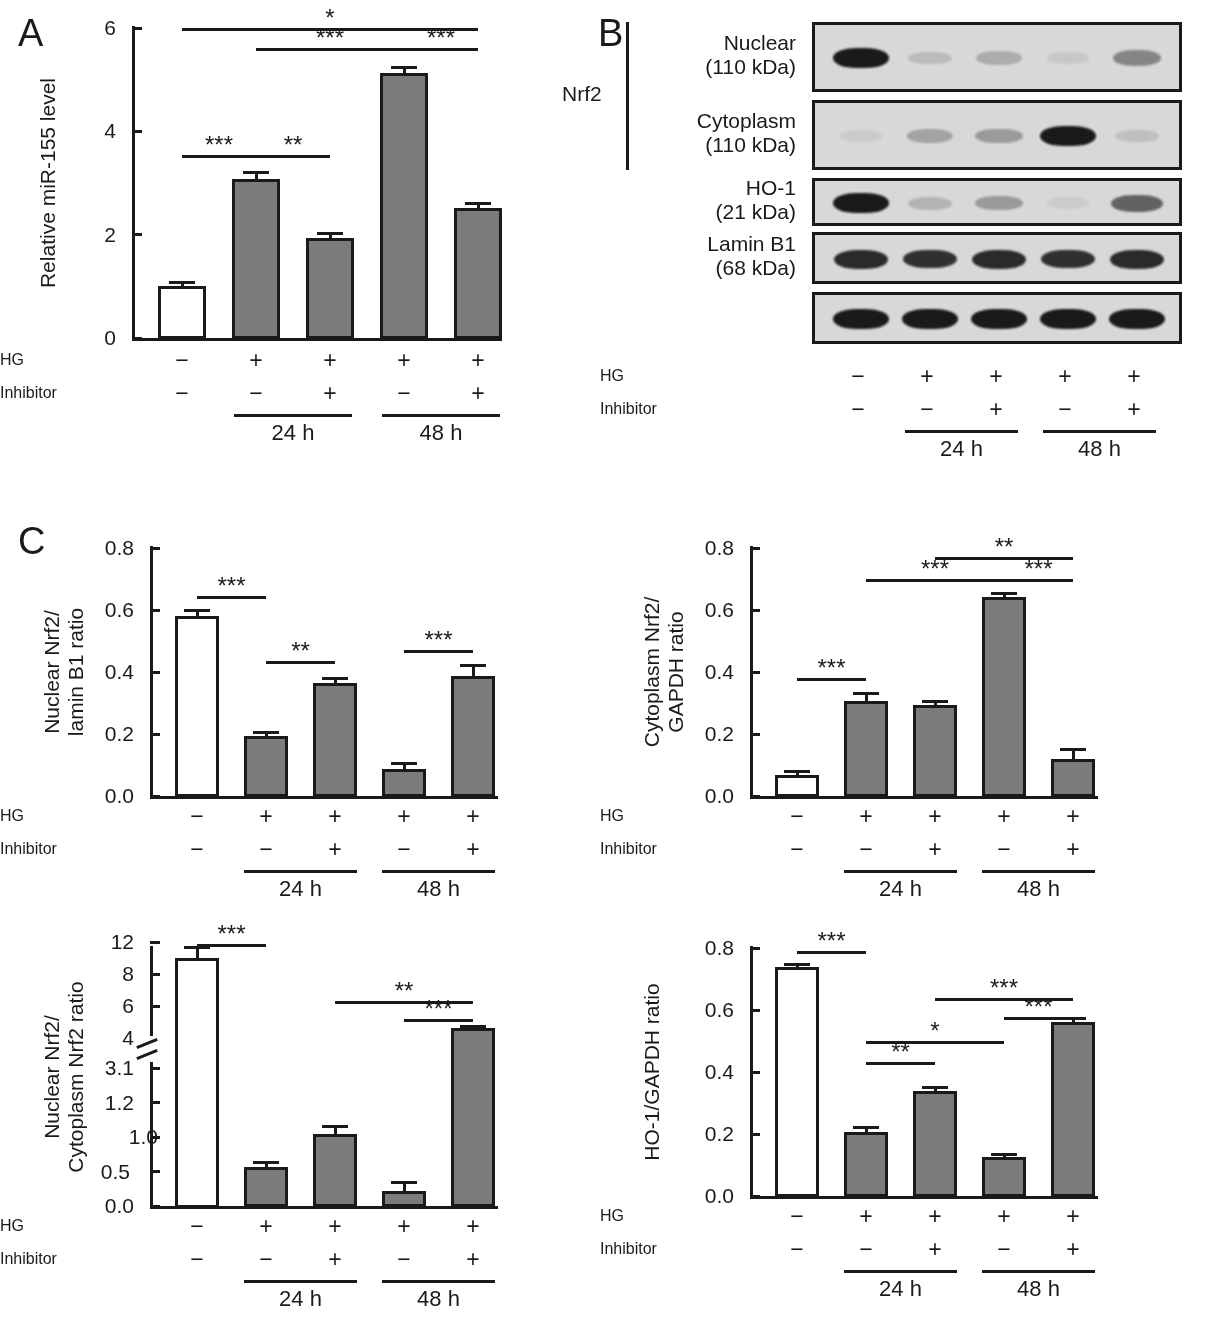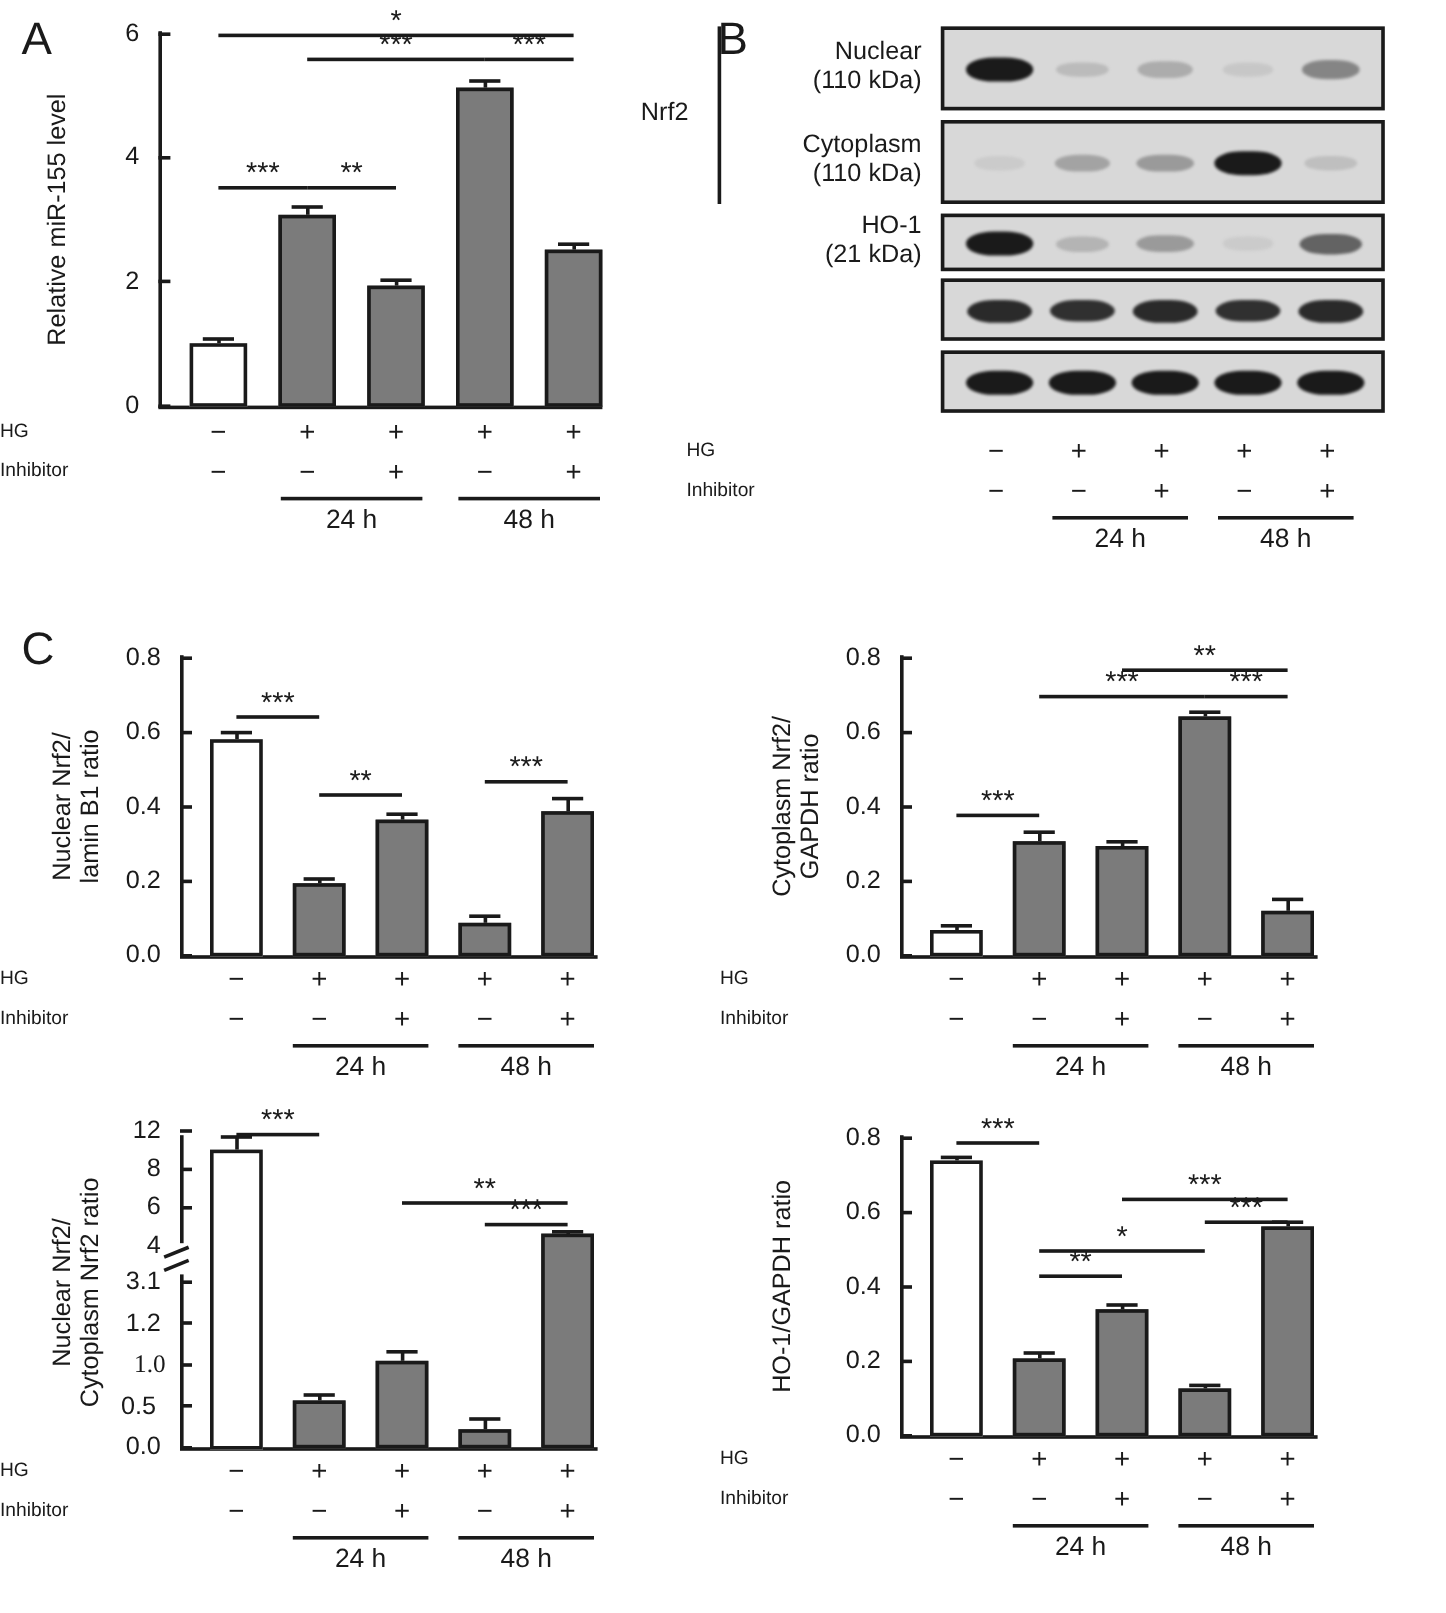--- a/index.html
+++ b/index.html
@@ -235,21 +235,21 @@
   </div>
 <div class="chart" id="panelC3" style="left:0px;top:920px;width:580px;height:410px;">
     <div class="plot" style="left:150px;top:28px;width:348px;height:258px;"></div>
     <div class="axis-y" style="left:150px;top:26px;height:262px;"></div>
     <div class="axis-x" style="left:150px;top:286px;width:348px;"></div>
     <div class="ytick" style="left:150px;top:284.5px;"></div>
     <div class="ytick-label" style="right:446px;top:286px;">0.0</div>
     <div class="ytick" style="left:150px;top:250px;"></div>
     <div class="ytick-label" style="right:450px;top:251.5px;">0.5</div>
     <div class="ytick" style="left:150px;top:215.5px;"></div>
-    <div class="ytick-label" style="right:442px;top:217px;font-family:Liberation Serif, serif;">1.0</div>
+    <div class="ytick-label" style="right:422px;top:217px;">1.0</div>
     <div class="ytick" style="left:150px;top:181px;"></div>
     <div class="ytick-label" style="right:446px;top:182.5px;">1.2</div>
     <div class="ytick" style="left:150px;top:146.5px;"></div>
     <div class="ytick-label" style="right:446px;top:148px;">3.1</div>
     <div class="ytick" style="left:150px;top:116.5px;"></div>
     <div class="ytick-label" style="right:446px;top:118px;">4</div>
     <div class="ytick" style="left:150px;top:84.5px;"></div>
     <div class="ytick-label" style="right:446px;top:86px;">6</div>
     <div class="ytick" style="left:150px;top:52.5px;"></div>
     <div class="ytick-label" style="right:446px;top:54px;">8</div>
@@ -354,21 +354,21 @@
     <div class="cond-sym" style="left:404px;top:296px;">+</div>
     <div class="cond-sym" style="left:404px;top:329px;">−</div>
     <div class="cond-sym" style="left:473px;top:296px;">+</div>
     <div class="cond-sym" style="left:473px;top:329px;">+</div>
     <div class="time-line" style="left:244px;width:113px;top:350px;"></div>
     <div class="time-label" style="left:300.5px;top:356px;">24 h</div>
     <div class="time-line" style="left:382px;width:113px;top:350px;"></div>
     <div class="time-label" style="left:438.5px;top:356px;">48 h</div>
   </div>
 
-<div id="panelB" style="position:absolute;left:572px;top:0px;width:600px;height:470px;">
+<div id="panelB" style="position:absolute;left:600px;top:0px;width:600px;height:470px;">
     <div class="blot-box" style="left:212px;top:22px;width:370px;height:70px;">
       <div class="band" style="left:18.4px;top:23.25px;width:55.2px;height:19.5px;background:rgb(20,20,20);opacity:0.9674999999999999;"></div>
       <div class="band" style="left:93px;top:26.75px;width:44px;height:12.5px;background:rgb(160,160,160);opacity:0.5125;"></div>
       <div class="band" style="left:161.2px;top:26.25px;width:45.6px;height:13.5px;background:rgb(140,140,140);opacity:0.5774999999999999;"></div>
       <div class="band" style="left:231.8px;top:27.25px;width:42.4px;height:11.5px;background:rgb(180,180,180);opacity:0.4475;"></div>
       <div class="band" style="left:297.6px;top:25.25px;width:48.8px;height:15.5px;background:rgb(100,100,100);opacity:0.7075;"></div>
     </div>
     <div class="blot-label" style="left:0px;width:196px;top:31px;">
       <div>Nuclear</div>
       <div>(110 kDa)</div>
@@ -394,20 +394,24 @@
     <div class="blot-label" style="left:0px;width:196px;top:176px;">
       <div>HO-1</div>
       <div>(21 kDa)</div>
     </div>
     <div class="blot-box" style="left:212px;top:232px;width:370px;height:52px;">
       <div class="band" style="left:18.8px;top:14.5px;width:54.4px;height:19px;background:rgb(30,30,30);opacity:0.935;"></div>
       <div class="band" style="left:87.96000000000001px;top:14.600000000000001px;width:54.08px;height:18.8px;background:rgb(34,34,34);opacity:0.922;"></div>
       <div class="band" style="left:156.8px;top:14.5px;width:54.4px;height:19px;background:rgb(30,30,30);opacity:0.935;"></div>
       <div class="band" style="left:225.96px;top:14.600000000000001px;width:54.08px;height:18.8px;background:rgb(34,34,34);opacity:0.922;"></div>
       <div class="band" style="left:294.8px;top:14.5px;width:54.4px;height:19px;background:rgb(30,30,30);opacity:0.935;"></div>
+    </div>
+    <div class="blot-label" style="left:0px;width:196px;top:232px;">
+      <div>Lamin B1</div>
+      <div>(68 kDa)</div>
     </div>
     <div class="blot-box" style="left:212px;top:292px;width:370px;height:52px;">
       <div class="band" style="left:18.4px;top:14.25px;width:55.2px;height:19.5px;background:rgb(20,20,20);opacity:0.9674999999999999;"></div>
       <div class="band" style="left:87.4px;top:14.25px;width:55.2px;height:19.5px;background:rgb(20,20,20);opacity:0.9674999999999999;"></div>
       <div class="band" style="left:156.4px;top:14.25px;width:55.2px;height:19.5px;background:rgb(20,20,20);opacity:0.9674999999999999;"></div>
       <div class="band" style="left:225.4px;top:14.25px;width:55.2px;height:19.5px;background:rgb(20,20,20);opacity:0.9674999999999999;"></div>
       <div class="band" style="left:294.4px;top:14.25px;width:55.2px;height:19.5px;background:rgb(20,20,20);opacity:0.9674999999999999;"></div>
     </div>
     <div class="bracket" style="left:26px;top:22px;height:148px;width:1px;"></div>
     <div class="nrf2-label" style="left:-38px;top:82px;">Nrf2</div>

